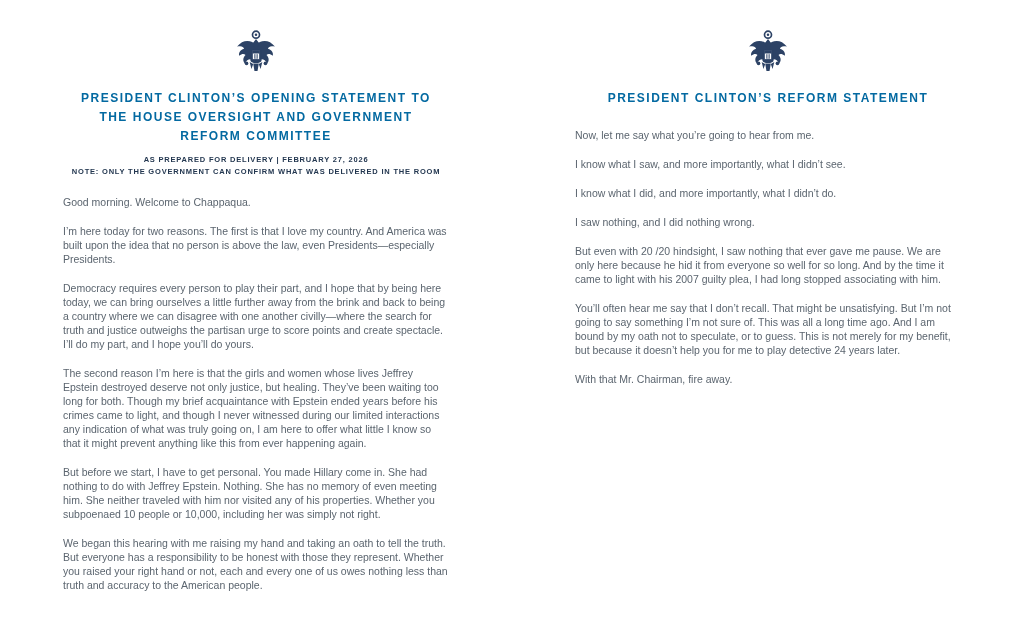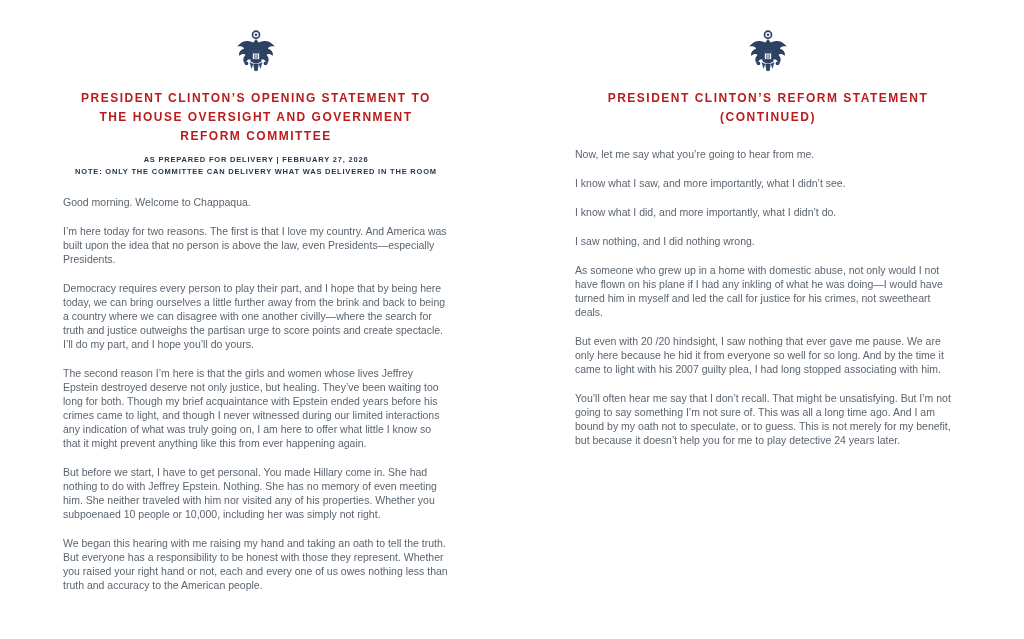--- a/index.html
+++ b/index.html
@@ -20,21 +20,21 @@
   }
   .seal-wrap {
     width: 100%;
     text-align: center;
     margin-bottom: 10px;
   }
   .seal-wrap svg { display: inline-block; }
   .page-title {
     margin: 0 -50px;           
     text-align: center;
-    color: #b91c1c;
+    color: #0369a1;
     font-weight: bold;
     font-size: 12px;
     letter-spacing: 1.5px;
     line-height: 19px;
   }
   .page-subtitle {
     margin: 8px -53px 15px;
     text-align: center;
     color: #233750;
     font-weight: bold;
@@ -82,21 +82,21 @@
     </div>
 
     <h1 class="page-title">
       <div>PRESIDENT CLINTON’S OPENING STATEMENT TO</div>
       <div>THE HOUSE OVERSIGHT AND GOVERNMENT</div>
       <div>REFORM COMMITTEE</div>
     </h1>
 
     <div class="page-subtitle">
       <div>AS PREPARED FOR DELIVERY   |   FEBRUARY 27, 2026</div>
-      <div>NOTE: ONLY THE COMMITTEE CAN DELIVERY WHAT WAS DELIVERED IN THE ROOM</div>
+      <div>NOTE: ONLY THE GOVERNMENT CAN CONFIRM WHAT WAS DELIVERED IN THE ROOM</div>
     </div>
 
     <div class="body-copy">
       <p>Good morning. Welcome to Chappaqua.</p>
       <p>I’m here today for two reasons. The first is that I love my country. And America was built upon the idea that no person is above the law, even Presidents—especially Presidents.</p>
       <p>Democracy requires every person to play their part, and I hope that by being here today, we can bring ourselves a little further away from the brink and back to being a country where we can disagree with one another civilly—where the search for truth and justice outweighs the partisan urge to score points and create spectacle. I’ll do my part, and I hope you’ll do yours.</p>
       <p>The second reason I’m here is that the girls and women whose lives Jeffrey Epstein destroyed deserve not only justice, but healing. They’ve been waiting too long for both. Though my brief acquaintance with Epstein ended years before his crimes came to light, and though I never witnessed during our limited interactions any indication of what was truly going on, I am here to offer what little I know so that it might prevent anything like this from ever happening again.</p>
       <p>But before we start, I have to get personal. You made Hillary come in. She had nothing to do with Jeffrey Epstein. Nothing. She has no memory of even meeting him. She neither traveled with him nor visited any of his properties. Whether you subpoenaed 10 people or 10,000, including her was simply not right.</p>
       <p>We began this hearing with me raising my hand and taking an oath to tell the truth. But everyone has a responsibility to be honest with those they represent. Whether you raised your right hand or not, each and every one of us owes nothing less than truth and accuracy to the American people.</p>
     </div>
@@ -122,27 +122,26 @@
         <rect x="24.8" y="31.5" width="10.4" height="13" rx="2" fill="#ffffff" stroke="#2c4265" stroke-width="1.2"></rect>
         <path d="M24.8 33.5 a2 2 0 0 1 2 -2 h6.4 a2 2 0 0 1 2 2 v2.2 h-10.4 Z" fill="#2c4265"></path>
         <line x1="28" y1="36.8" x2="28" y2="43.4" stroke="#2c4265" stroke-width="1"></line>
         <line x1="30" y1="36.8" x2="30" y2="43.8" stroke="#2c4265" stroke-width="1"></line>
         <line x1="32" y1="36.8" x2="32" y2="43.4" stroke="#2c4265" stroke-width="1"></line>
       </svg>
     </div>
 
     <h1 class="page-title">
       <div>PRESIDENT CLINTON’S REFORM STATEMENT</div>
-      <div>(CONTINUED)</div>
     </h1>
 
     <div class="body-copy">
       <p>Now, let me say what you’re going to hear from me.</p>
       <p>I know what I saw, and more importantly, what I didn’t see.</p>
       <p>I know what I did, and more importantly, what I didn’t do.</p>
       <p>I saw nothing, and I did nothing wrong.</p>
-      <p>As someone who grew up in a home with domestic abuse, not only would I not have flown on his plane if I had any inkling of what he was doing—I would have turned him in myself and led the call for justice for his crimes, not sweetheart deals.</p>
       <p>But even with 20 /20 hindsight, I saw nothing that ever gave me pause. We are only here because he hid it from everyone so well for so long. And by the time it came to light with his 2007 guilty plea, I had long stopped associating with him.</p>
       <p>You’ll often hear me say that I don’t recall. That might be unsatisfying. But I’m not going to say something I’m not sure of. This was all a long time ago. And I am bound by my oath not to speculate, or to guess. This is not merely for my benefit, but because it doesn’t help you for me to play detective 24 years later.</p>
+      <p>With that Mr. Chairman, fire away.</p>
     </div>
   </section>
 
 </div>
 
 </body></html>

